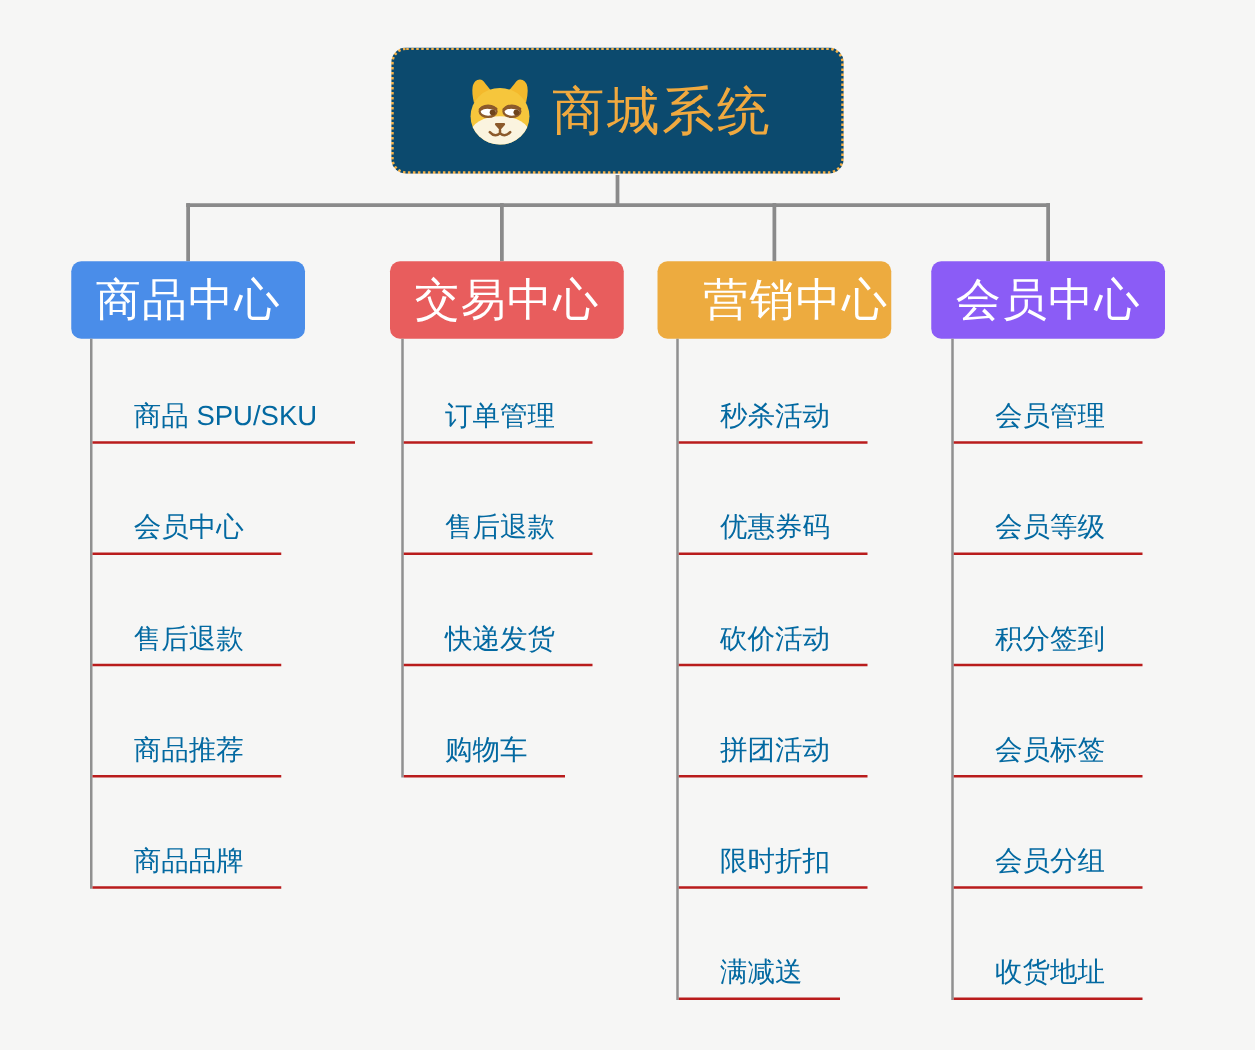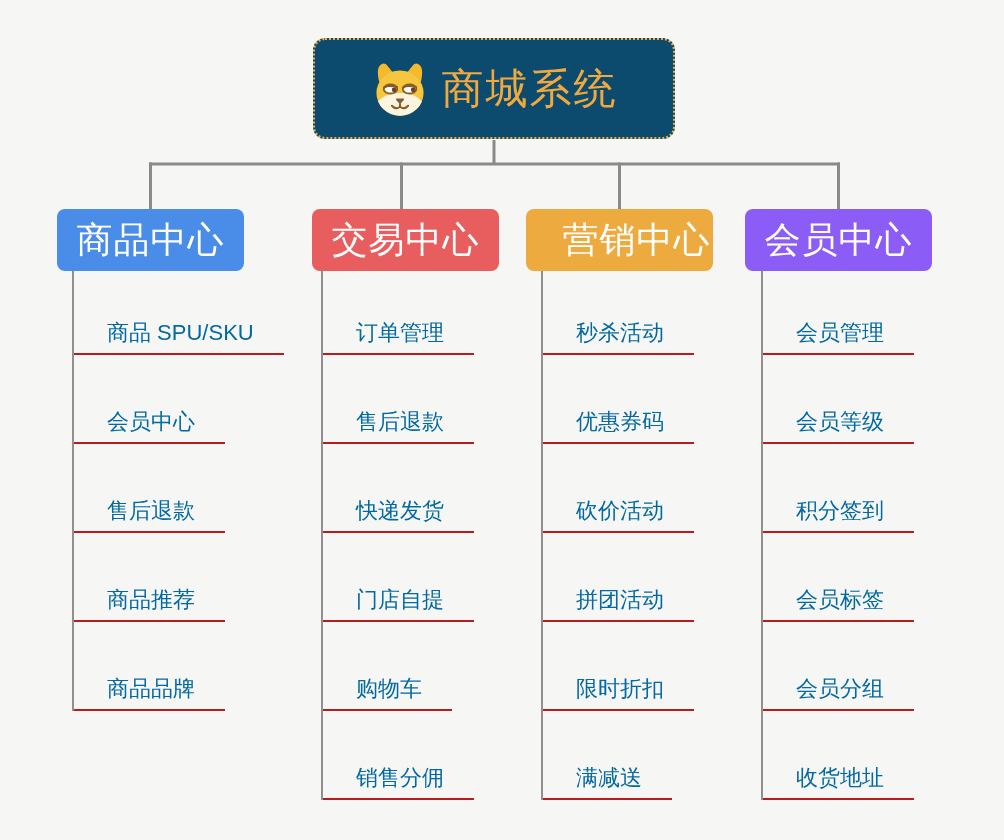--- a/index.html
+++ b/index.html
@@ -118,23 +118,21 @@
       <div class="leaf">商品品牌</div>
     </div>
   </div>
 
   <div class="branch b1">
     <div class="branch-box" style="background: rgb(232, 93, 93);">交易中心</div>
     <div class="leaf-col">
       <div class="leaf">订单管理</div>
       <div class="leaf">售后退款</div>
       <div class="leaf">快递发货</div>
-      <div class="leaf">门店自提</div>
       <div class="leaf">购物车</div>
-      <div class="leaf">销售分佣</div>
     </div>
   </div>
 
   <div class="branch b2">
     <div class="branch-box" style="background: rgb(237, 171, 63);">营销中心</div>
     <div class="leaf-col">
       <div class="leaf">秒杀活动</div>
       <div class="leaf">优惠券码</div>
       <div class="leaf">砍价活动</div>
       <div class="leaf">拼团活动</div>

